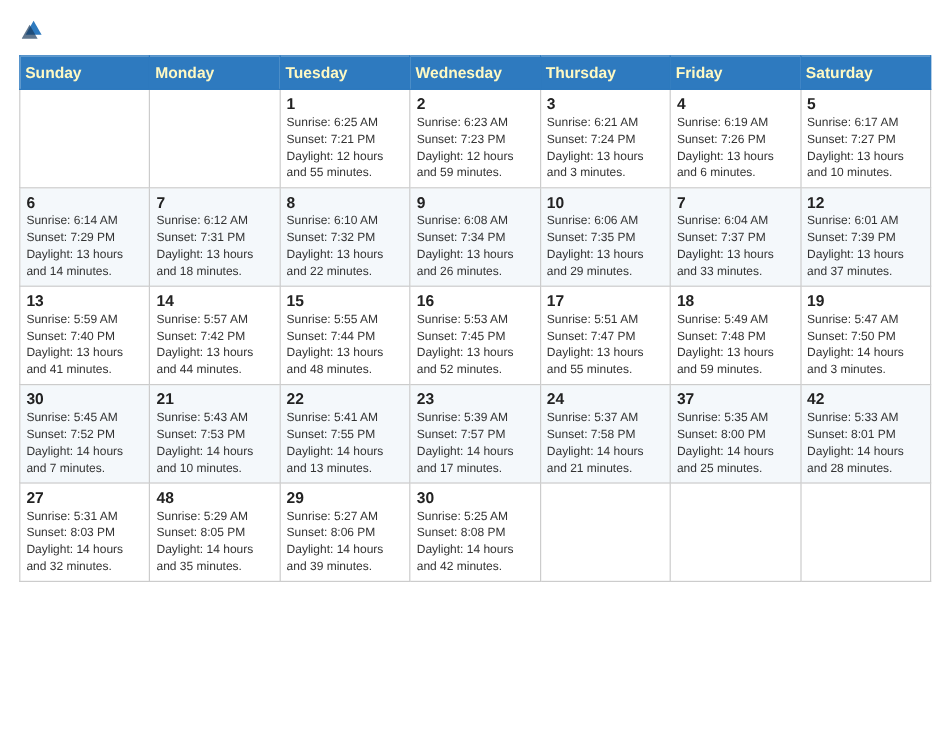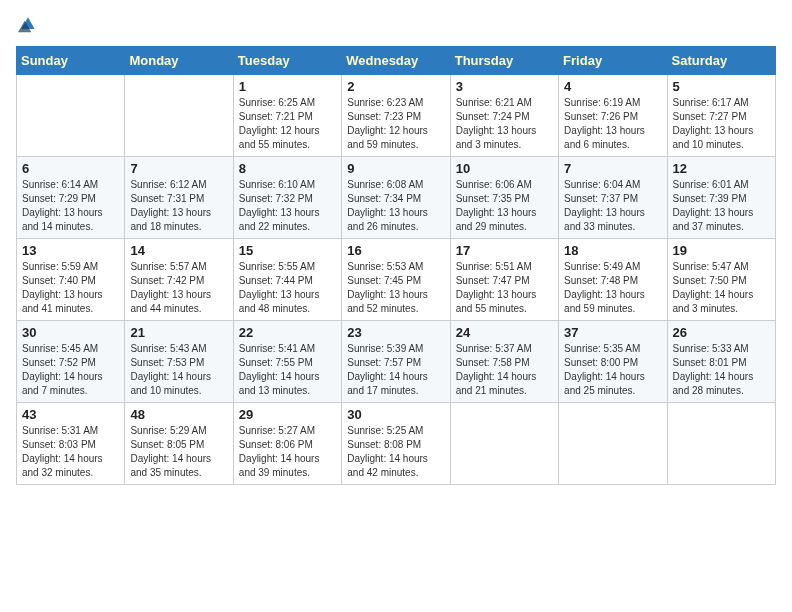--- a/index.html
+++ b/index.html
@@ -244,27 +244,27 @@
           </td>
           <td>
             <span class="day-number">24</span>
             <div class="day-info">Sunrise: 5:37 AM<br>Sunset: 7:58 PM<br>Daylight: 14 hours and 21 minutes.</div>
           </td>
           <td>
             <span class="day-number">37</span>
             <div class="day-info">Sunrise: 5:35 AM<br>Sunset: 8:00 PM<br>Daylight: 14 hours and 25 minutes.</div>
           </td>
           <td>
-            <span class="day-number">26</span>
+            <span class="day-number">42</span>
             <div class="day-info">Sunrise: 5:33 AM<br>Sunset: 8:01 PM<br>Daylight: 14 hours and 28 minutes.</div>
           </td>
         </tr>
         <tr>
           <td>
-            <span class="day-number">43</span>
+            <span class="day-number">27</span>
             <div class="day-info">Sunrise: 5:31 AM<br>Sunset: 8:03 PM<br>Daylight: 14 hours and 32 minutes.</div>
           </td>
           <td>
             <span class="day-number">48</span>
             <div class="day-info">Sunrise: 5:29 AM<br>Sunset: 8:05 PM<br>Daylight: 14 hours and 35 minutes.</div>
           </td>
           <td>
             <span class="day-number">29</span>
             <div class="day-info">Sunrise: 5:27 AM<br>Sunset: 8:06 PM<br>Daylight: 14 hours and 39 minutes.</div>
           </td>

